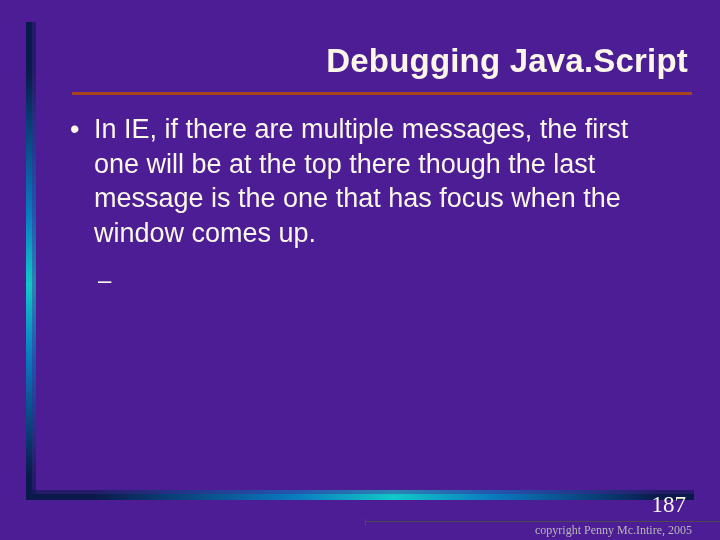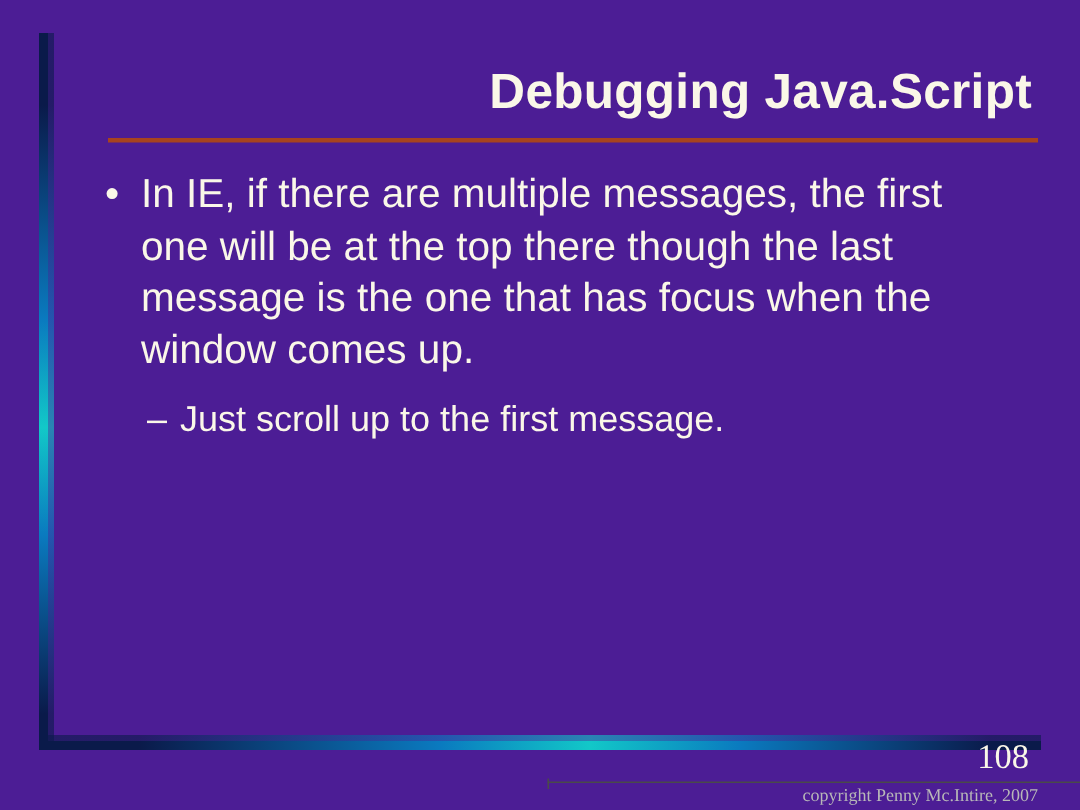--- a/index.html
+++ b/index.html
@@ -163,23 +163,22 @@
   </div>
   <div class="title-underline"></div>
 
   <div class="body">
     <div class="bullet1">
       <span class="dot">•</span>
       <span>In IE, if there are multiple messages, the first one will be at the top there though the last message is the one that has focus when the window comes up.</span>
     </div>
     <div class="bullet2">
       <span class="dash">–</span>
-      <span>Just scroll up to the first message.</span>
     </div>
   </div>
 
-  <div class="pagenum">108</div>
+  <div class="pagenum">187</div>
 
   <div class="copy-rule"></div>
   <div class="copy-tick"></div>
-  <div class="copyright">copyright Penny Mc.Intire, 2007</div>
+  <div class="copyright">copyright Penny Mc.Intire, 2005</div>
 
 </div>
 
 </body></html>

